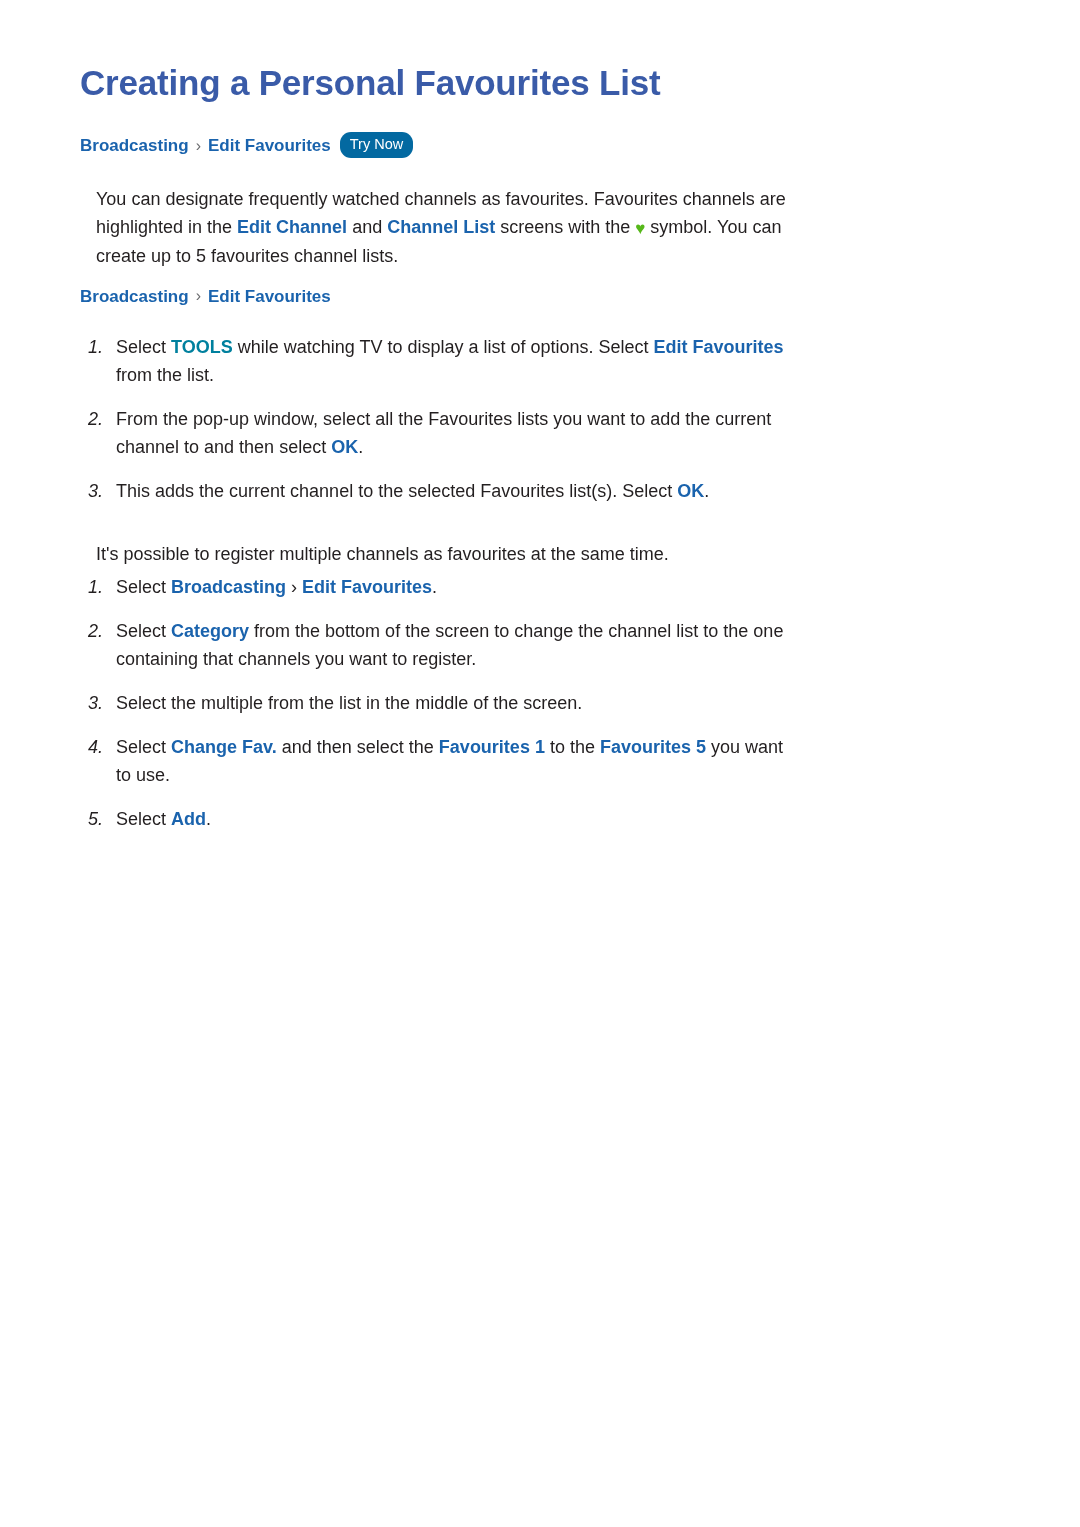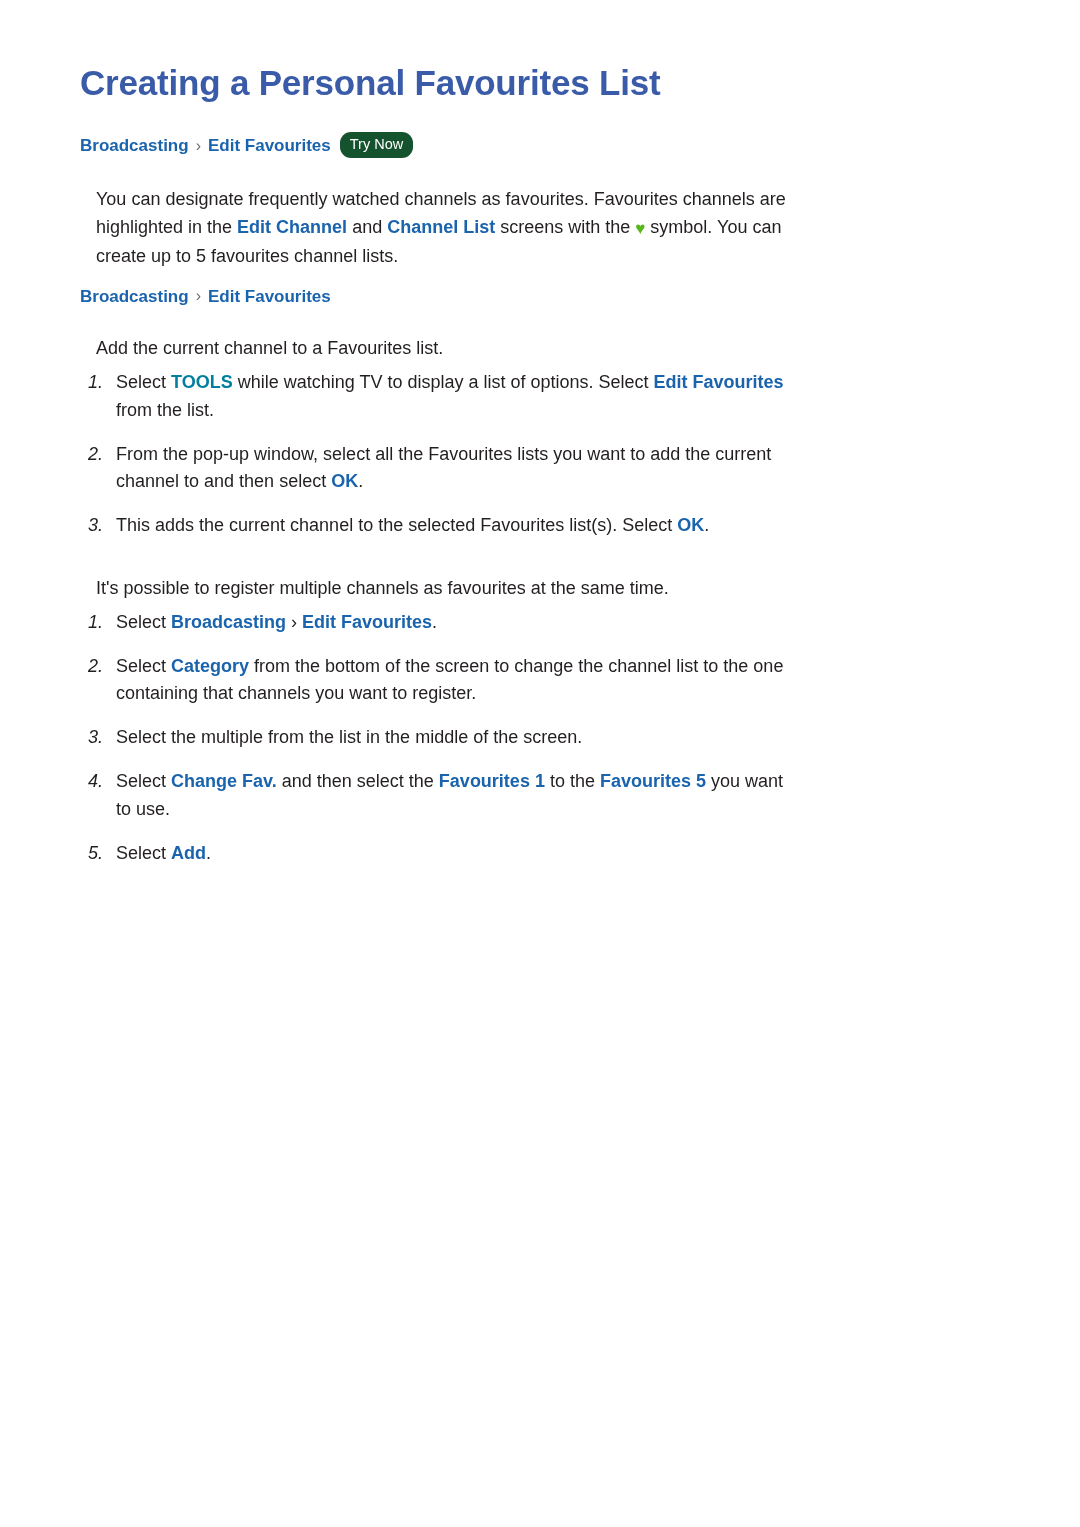--- a/index.html
+++ b/index.html
@@ -62,21 +62,21 @@
   }
   .breadcrumb .crumb { color: #1a63ad; }
   .breadcrumb .sep {
     color: #6d6e71;
     font-weight: normal;
     margin: 0 7px;
     font-size: 16px;
   }
   .try-now {
     display: inline-block;
-    background: #14532d;
+    background: #0369a1;
     color: #ffffff;
     font-size: 14.5px;
     font-weight: normal;
     line-height: 1;
     padding: 5px 10px 6px 10px;
     border-radius: 11px;
     margin-left: 9px;
     position: relative;
     top: -1px;
   }
@@ -153,21 +153,20 @@
   </p>
 
 
   <div class="breadcrumb">
     <span class="crumb">Broadcasting</span>
     <span class="sep">›</span>
     <span class="crumb">Edit Favourites</span>
   </div>
 
 
-  <p class="body-text tight">Add the current channel to a Favourites list.</p>
 
   <ol class="steps">
       <li>
         <span class="num">1.</span>
         <span class="step-text"><span>Select </span><span class="kw-teal">TOOLS</span><span> while watching TV to display a list of options. Select </span><span class="kw">Edit Favourites</span><span> from the list.</span></span>
       </li>
       <li>
         <span class="num">2.</span>
         <span class="step-text"><span>From the pop-up window, select all the Favourites lists you want to add the current channel to and then select </span><span class="kw">OK</span><span>.</span></span>
       </li>

